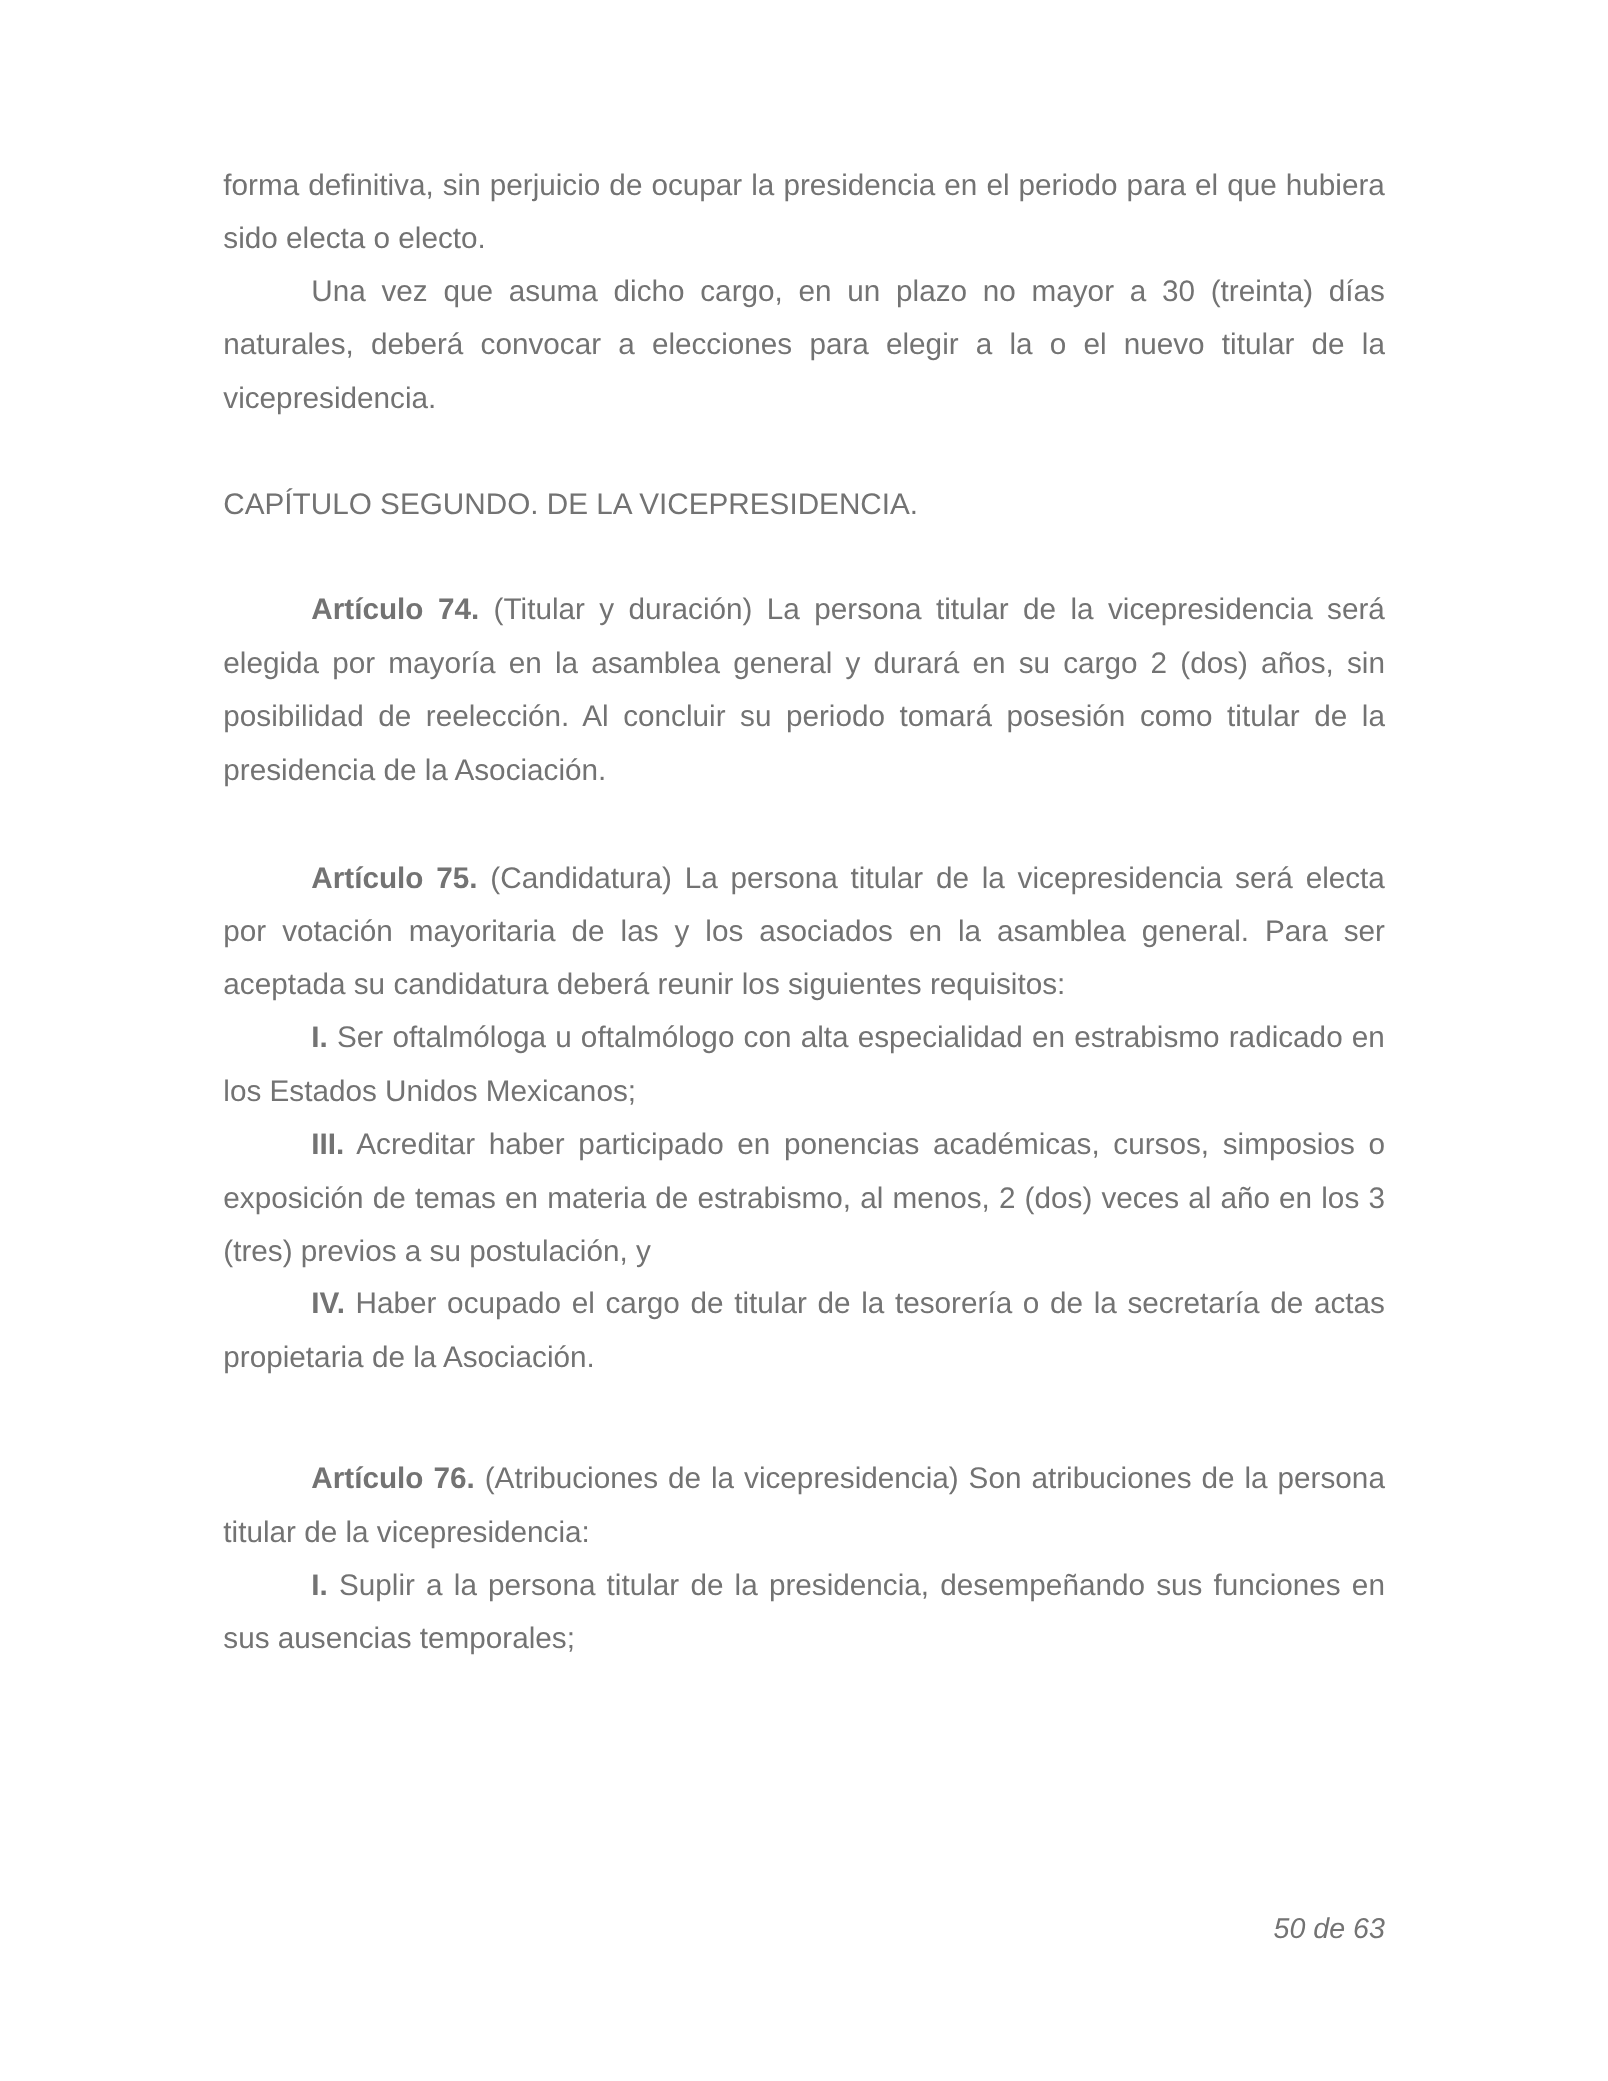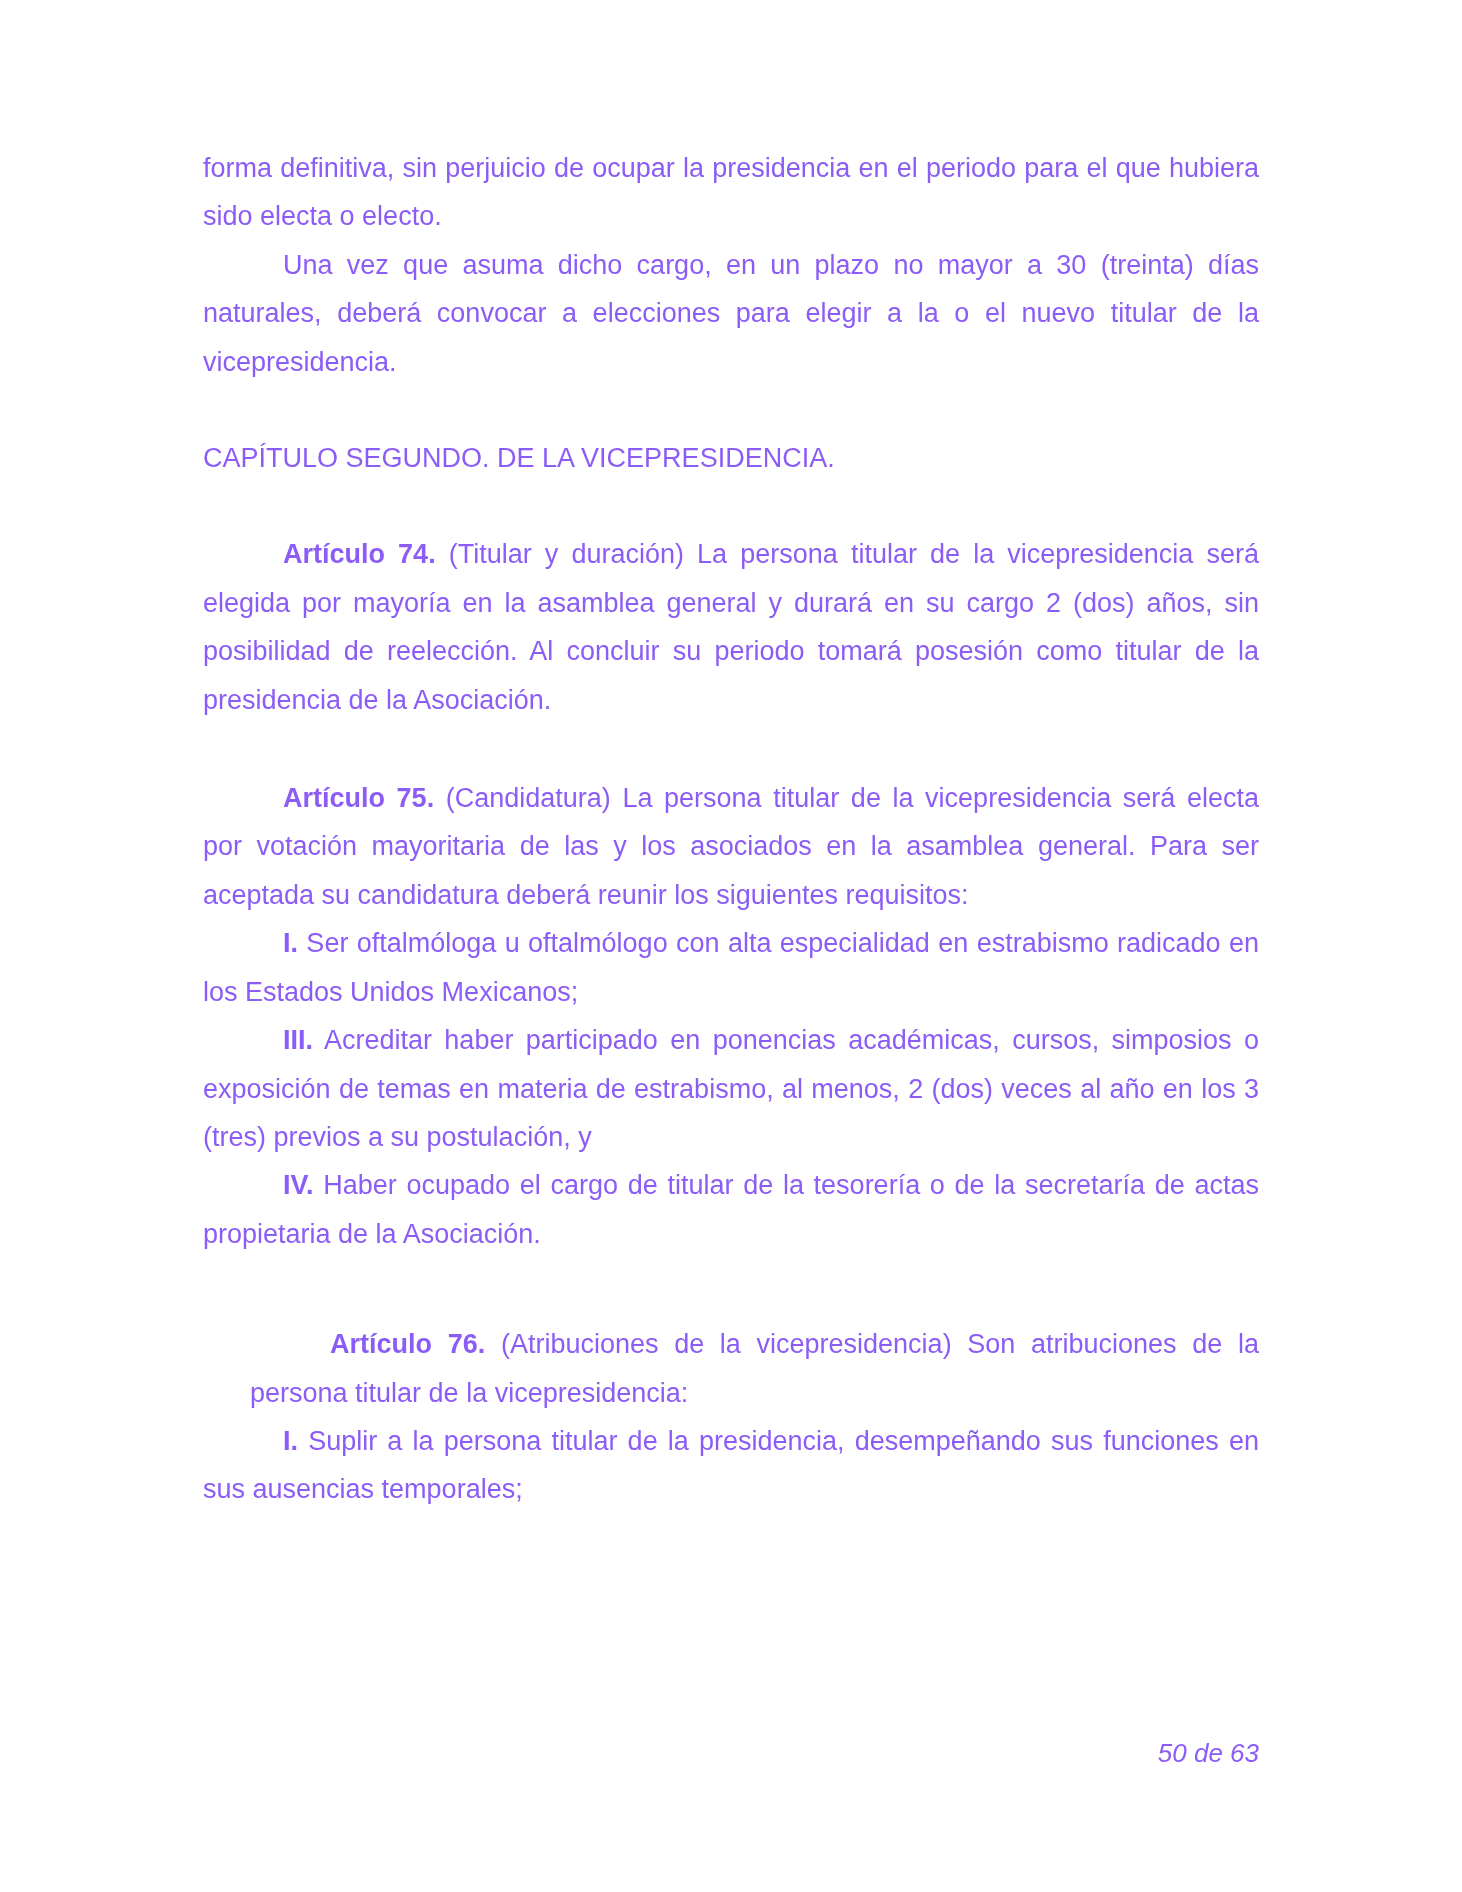--- a/index.html
+++ b/index.html
@@ -6,21 +6,21 @@
     margin: 0;
     padding: 0;
     background: #ffffff;
   }
   .page {
     position: relative;
     width: 1462px;
     height: 1892px;
     background: #ffffff;
     font-family: "Liberation Sans", "DejaVu Sans", sans-serif;
-    color: #8b5cf6;
+    color: #737373;
     overflow: hidden;
   }
   .doc-body {
     position: absolute;
     left: 203px;
     top: 144px;
     width: 1056px;
   }
   .para {
     margin: 0;
@@ -32,21 +32,21 @@
     text-indent: 80px;
   }
   .chapter {
     margin: 48px 0 48px 0;
     font-size: 27px;
     line-height: 48.4px;
     font-weight: 400;
     text-align: left;
   }
   .sp-art75 { margin-top: 50px; }
-  .sp-art76 { margin-top: 62px; margin-left: 47px; }
+  .sp-art76 { margin-top: 62px; }
   .b { font-weight: 700; }
   .footer {
     position: absolute;
     top: 1738px;
     right: 203px;
     font-size: 26px;
     line-height: 30px;
     font-style: italic;
     text-align: left;
   }

